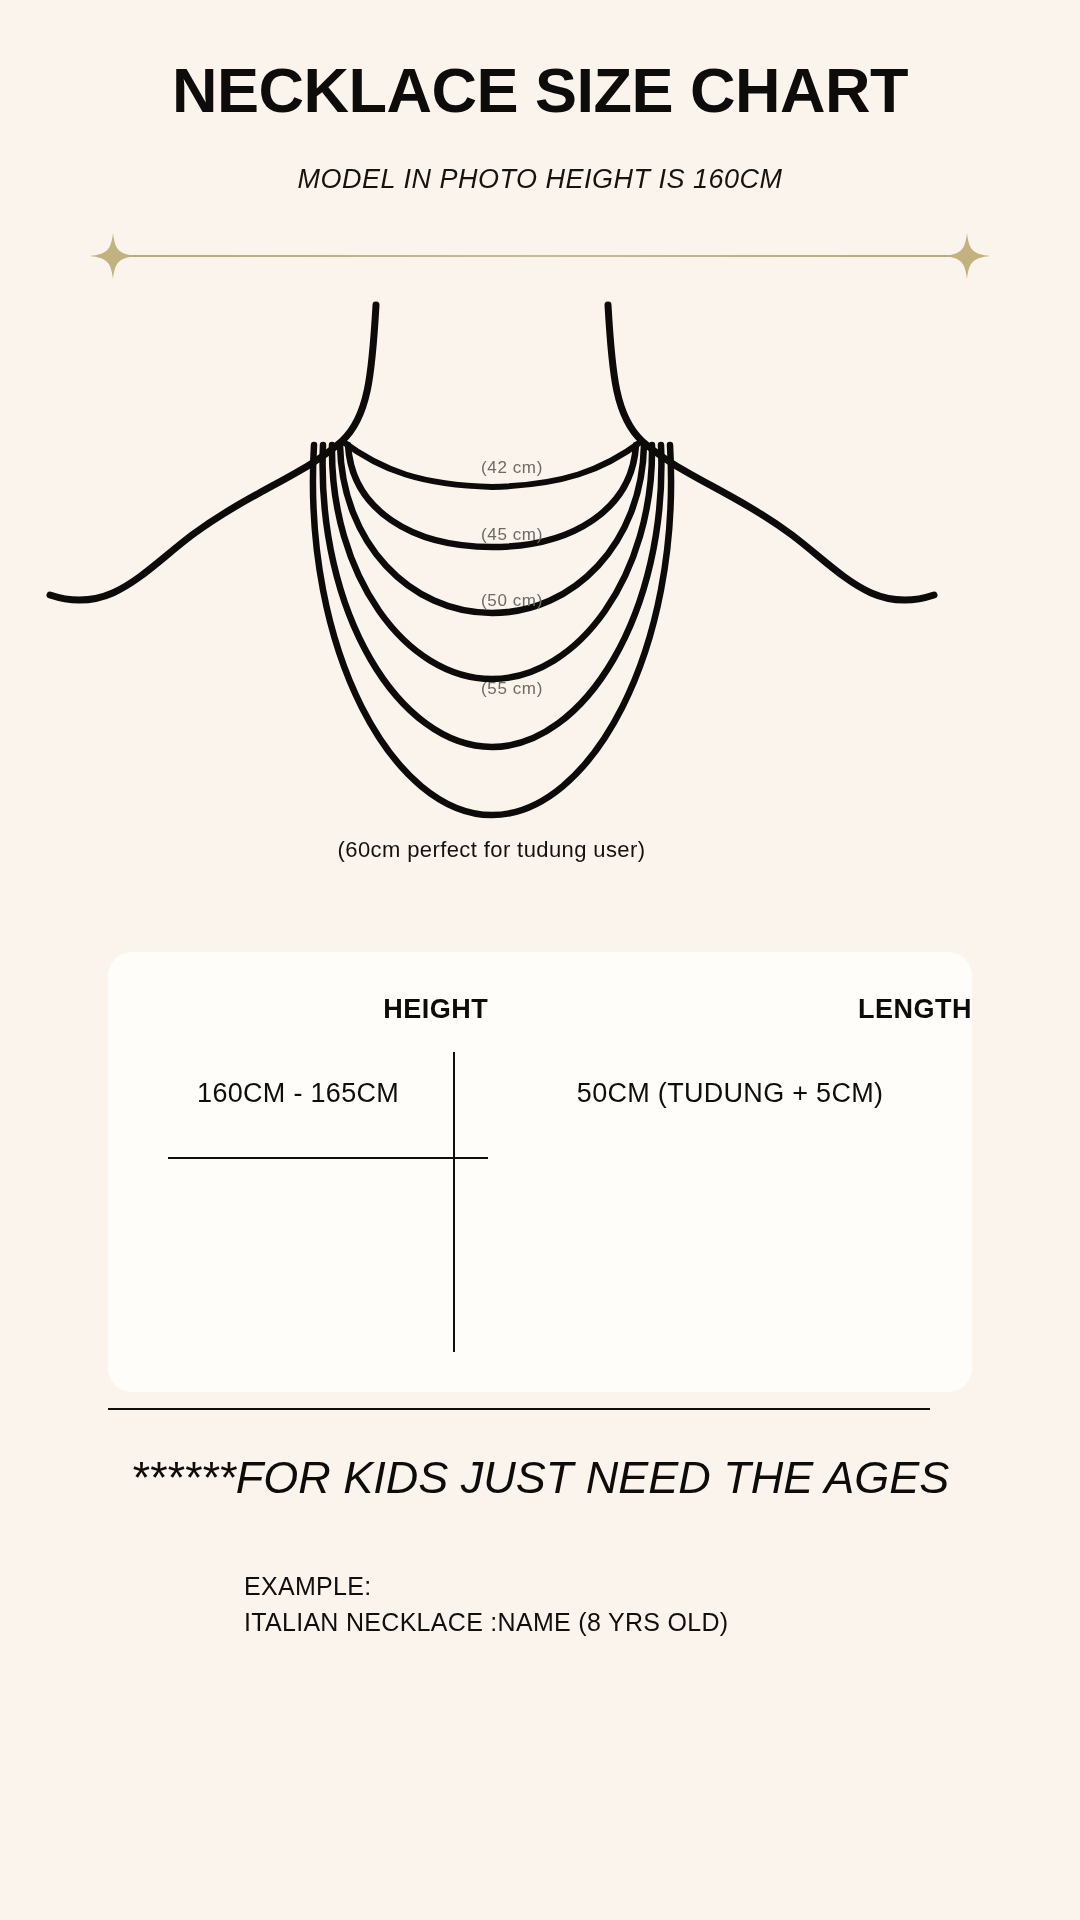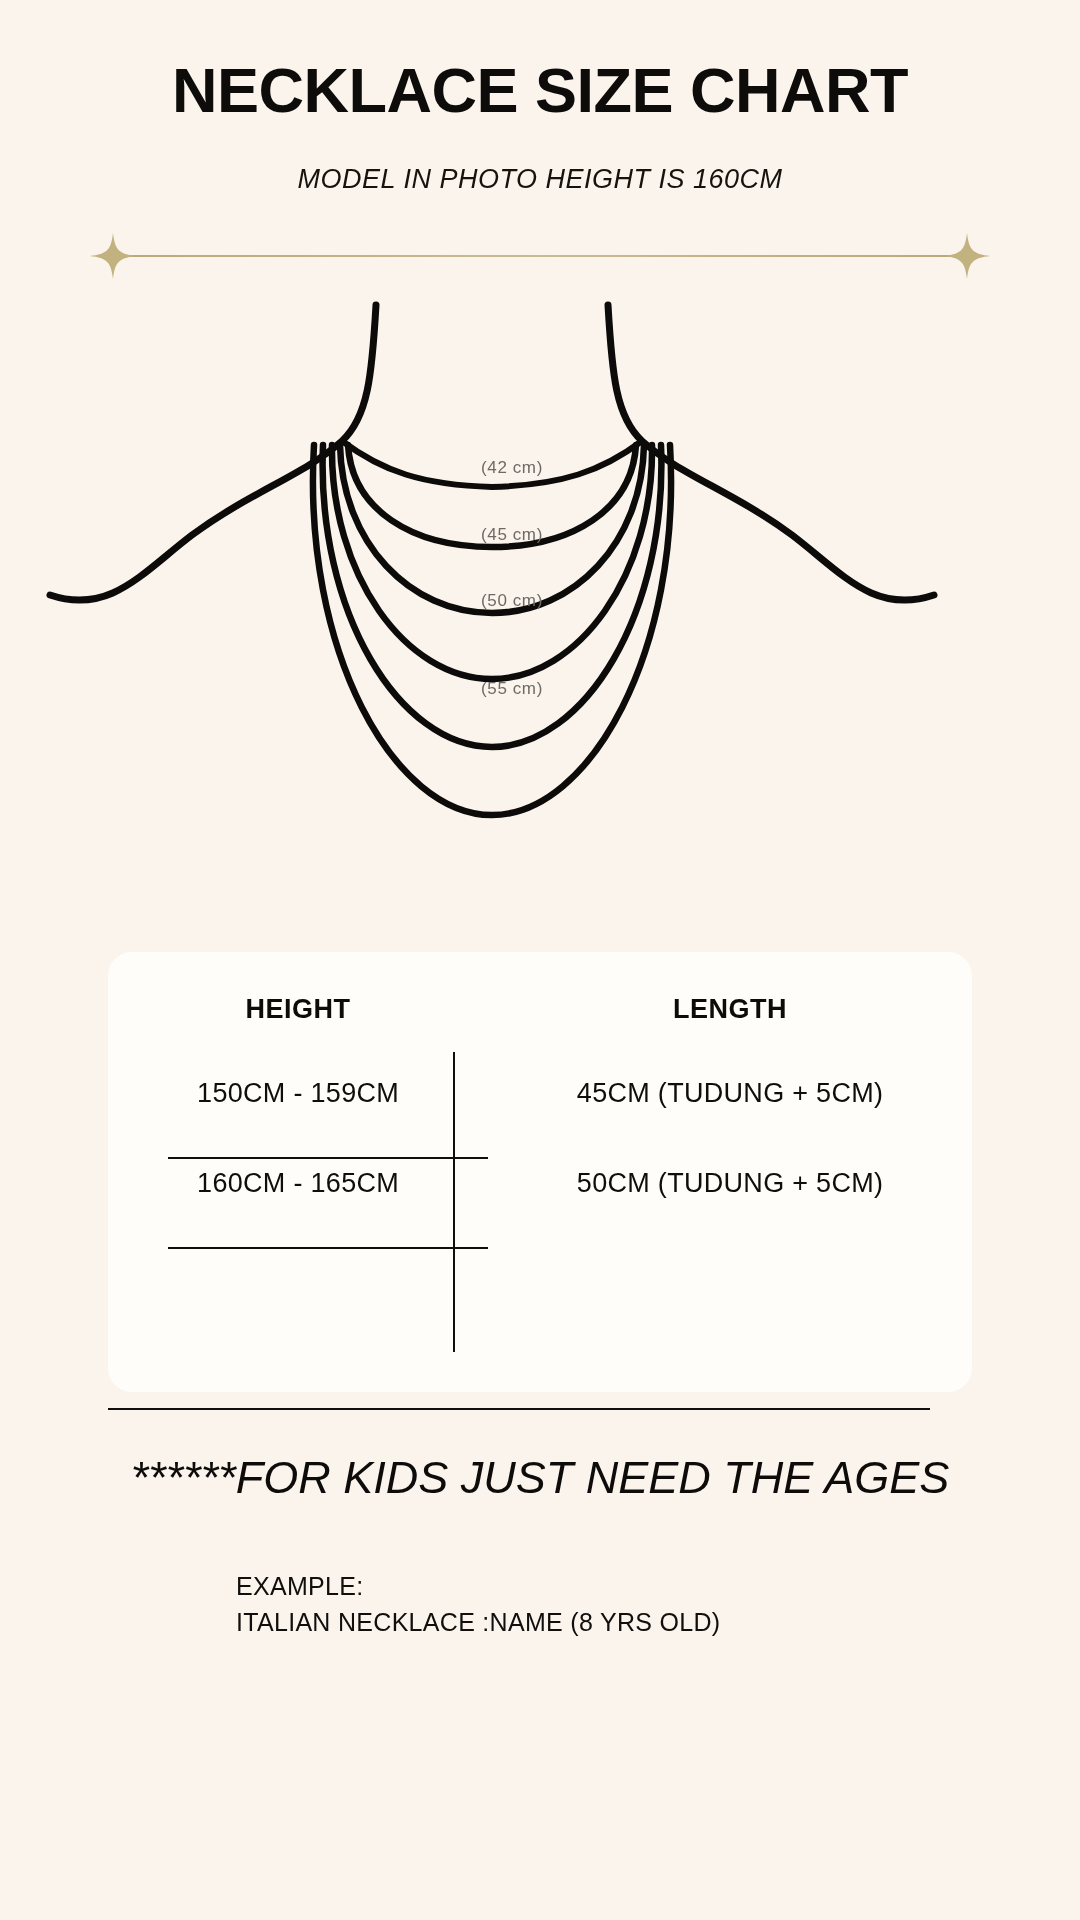--- a/index.html
+++ b/index.html
@@ -106,21 +106,21 @@
   .tbl {
     width: 100%;
     border-collapse: collapse;
     table-layout: fixed;
   }
   .tbl th {
     font-size: 27px;
     font-weight: bold;
     letter-spacing: 0.5px;
     padding: 42px 0 26px 0;
-    text-align: center;
+    text-align: right;
     color: #0d0c0a;
   }
   .tbl th.c1 { width: 44%; }
   .tbl th.c2 { width: 56%; }
   .tbl td {
     font-size: 27px;
     letter-spacing: 0.3px;
     text-align: center;
     padding: 0;
     height: 90px;
@@ -166,21 +166,21 @@
     right: 0;
     top: 1452px;
     text-align: center;
     font-style: italic;
     font-size: 45px;
     letter-spacing: 0px;
     color: #0d0c0a;
   }
   .example-block {
     position: absolute;
-    left: 236px;
+    left: 244px;
     top: 1568px;
     font-size: 25px;
     line-height: 1.45;
     letter-spacing: 0.3px;
     color: #100f0d;
   }
 </style>
 </head>
 <body>
 
@@ -220,44 +220,35 @@
 
         <path d="M272 150 C260 356 352 520 450 520 C548 520 640 356 628 150"></path>
       </g>
       <g text-anchor="middle">
         <text class="len-label" x="470" y="178">(42 cm)</text>
         <text class="len-label" x="470" y="245">(45 cm)</text>
         <text class="len-label" x="470" y="311">(50 cm)</text>
         <text class="len-label" x="470" y="399">(55 cm)</text>
       </g>
     </svg>
+    <div class="caption">(60cm perfect for tudung user)</div>
   </div>
 
   <div class="card">
     <div class="vsep"></div>
     <table class="tbl">
       <thead>
         <tr>
           <th class="c1">HEIGHT</th>
           <th class="c2">LENGTH</th>
         </tr>
       </thead>
       <tbody>
         <tr>
           <td class="c1">
-            <span class="cell-inner">150CM - 159CM</span>
-            <span class="rule-left"></span>
-          </td>
-          <td class="c2">
-            <span class="cell-inner">45CM (TUDUNG + 5CM)</span>
-            <span class="rule-right"></span>
-          </td>
-        </tr>
-        <tr>
-          <td class="c1">
             <span class="cell-inner">160CM - 165CM</span>
             <span class="rule-left"></span>
           </td>
           <td class="c2">
             <span class="cell-inner">50CM (TUDUNG + 5CM)</span>
             <span class="rule-right"></span>
           </td>
         </tr>
       </tbody>
     </table>

